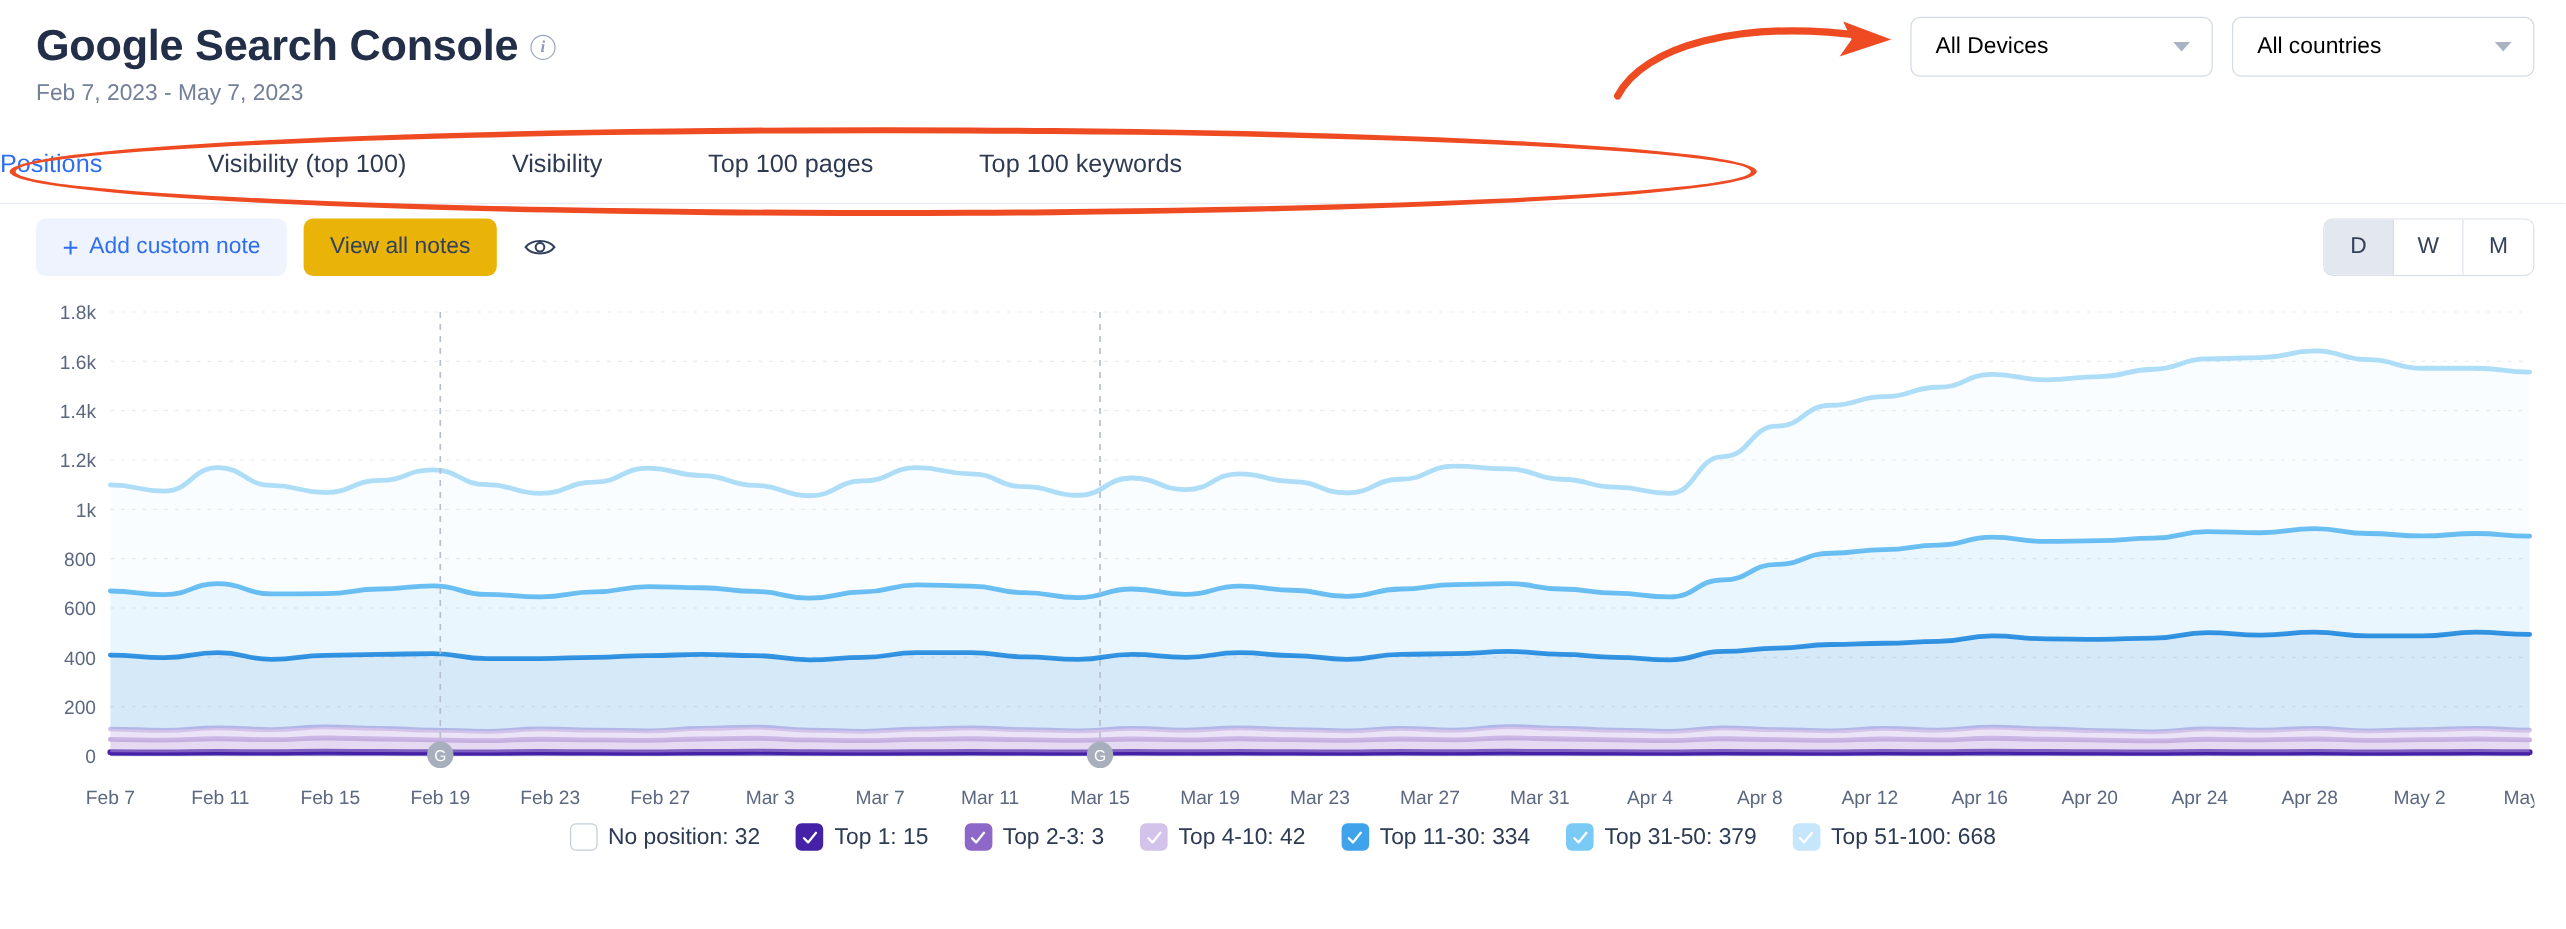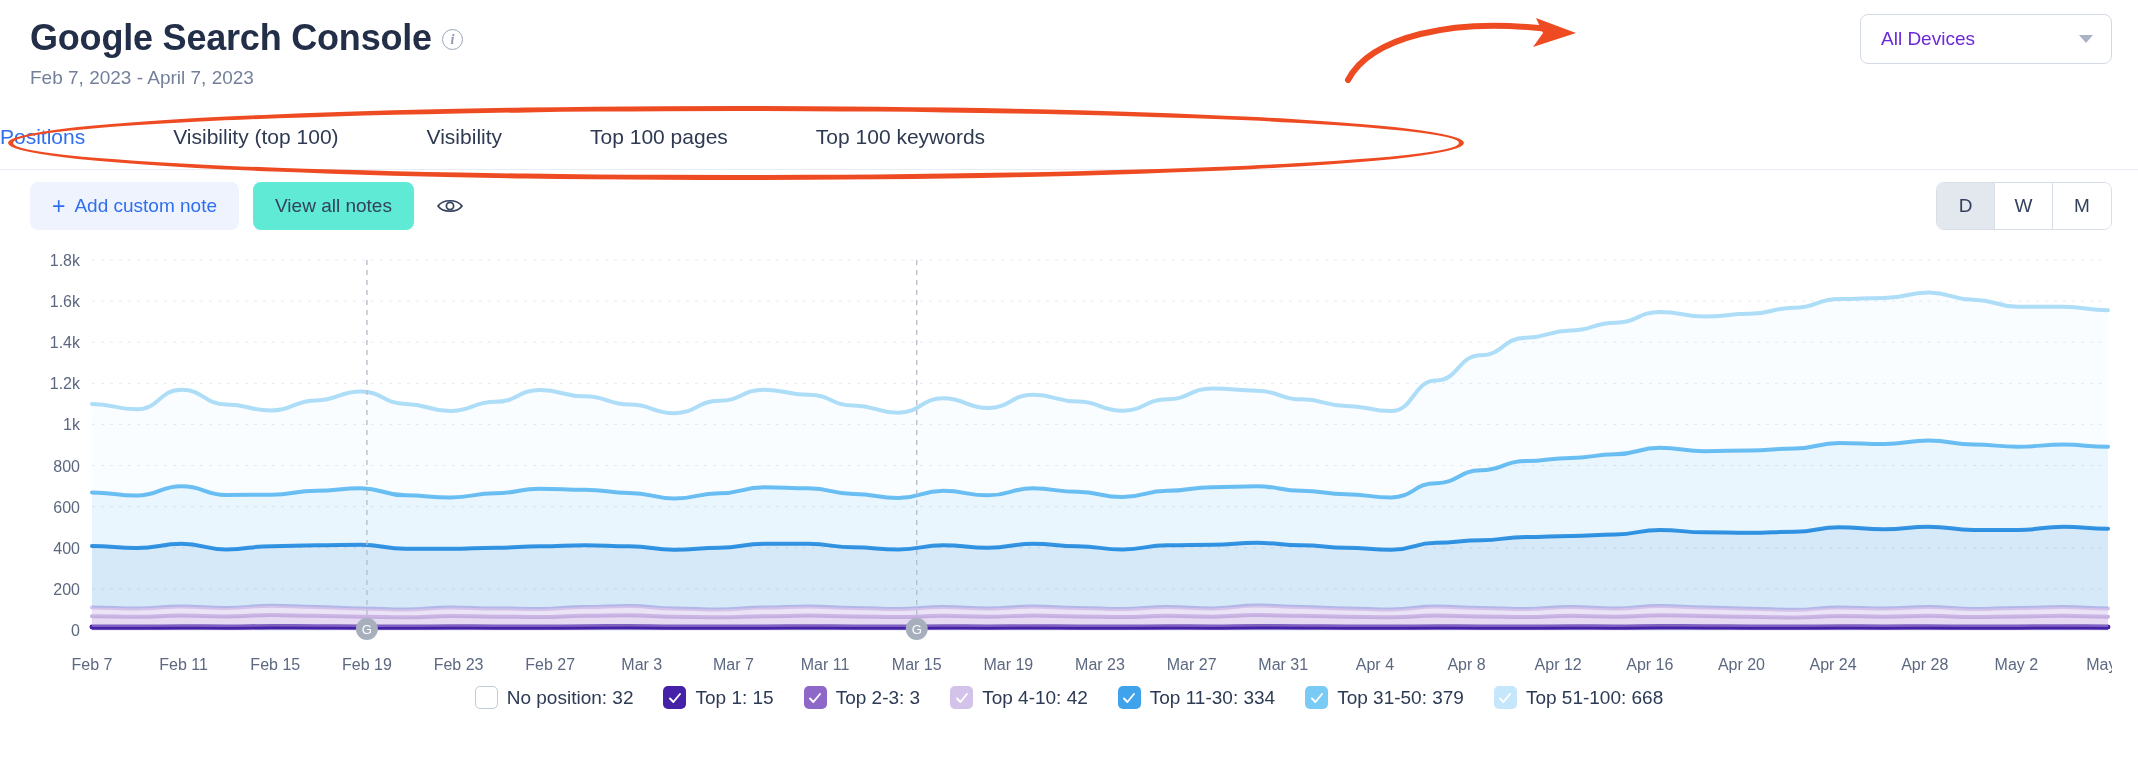--- a/index.html
+++ b/index.html
@@ -56,21 +56,21 @@
     width: 252px;
     height: 50px;
     border: 1.4px solid #d3dae6;
     border-radius: 8px;
     background: #fff;
     display: flex;
     align-items: center;
     justify-content: space-between;
     padding: 0 18px 0 20px;
     font-size: 19px;
-    color: #6d28d9;
+    color: #000000;
     cursor: pointer;
   }
   .caret {
     width: 0; height: 0;
     border-left: 7px solid transparent;
     border-right: 7px solid transparent;
     border-top: 8px solid #aab3c4;
   }
 
   
@@ -127,21 +127,21 @@
     cursor: pointer;
     border: none;
     font-family: inherit;
   }
   .btn-note {
     background: #eef3fe;
     color: #2f6fed;
   }
   .btn-plus { font-size: 23px; line-height: 1; }
   .btn-view {
-    background: #5eead4;
+    background: #eab308;
     color: #33415c;
     margin-left: 14px;
   }
   .eye-btn {
     margin-left: 22px;
     cursor: pointer;
     display: inline-flex;
     align-items: center;
   }
   .granularity {
@@ -206,25 +206,29 @@
   }
 </style>
 </head>
 <body>
 
 <div class="header">
   <div class="title-row">
     <div class="page-title">Google Search Console</div>
     <div class="info-icon">i</div>
   </div>
-  <div class="date-range">Feb 7, 2023 - April 7, 2023</div>
+  <div class="date-range">Feb 7, 2023 - May 7, 2023</div>
 
   <div class="top-controls">
     <div class="dropdown">
       <span>All Devices</span>
+      <span class="caret"></span>
+    </div>
+    <div class="dropdown">
+      <span>All countries</span>
       <span class="caret"></span>
     </div>
   </div>
 </div>
 
 <div class="tabs-wrap">
   <div class="tabs">
     <div class="tab active">Positions</div>
     <div class="tab">Visibility (top 100)</div>
     <div class="tab">Visibility</div>

